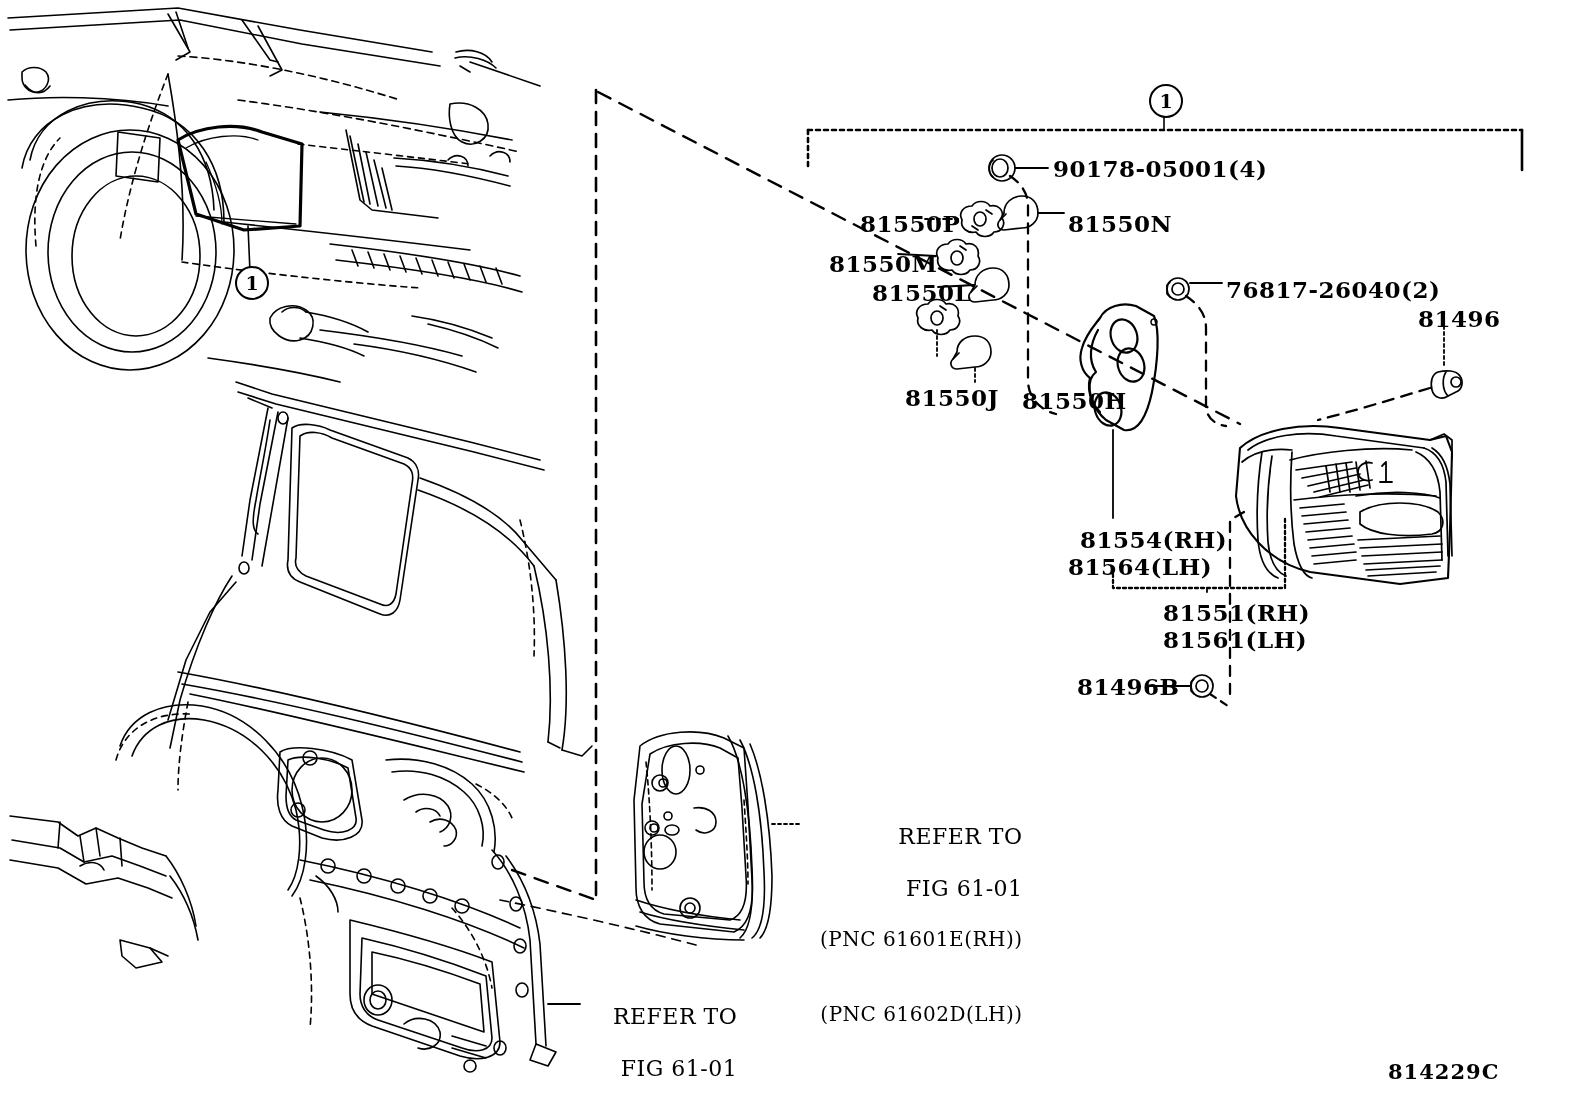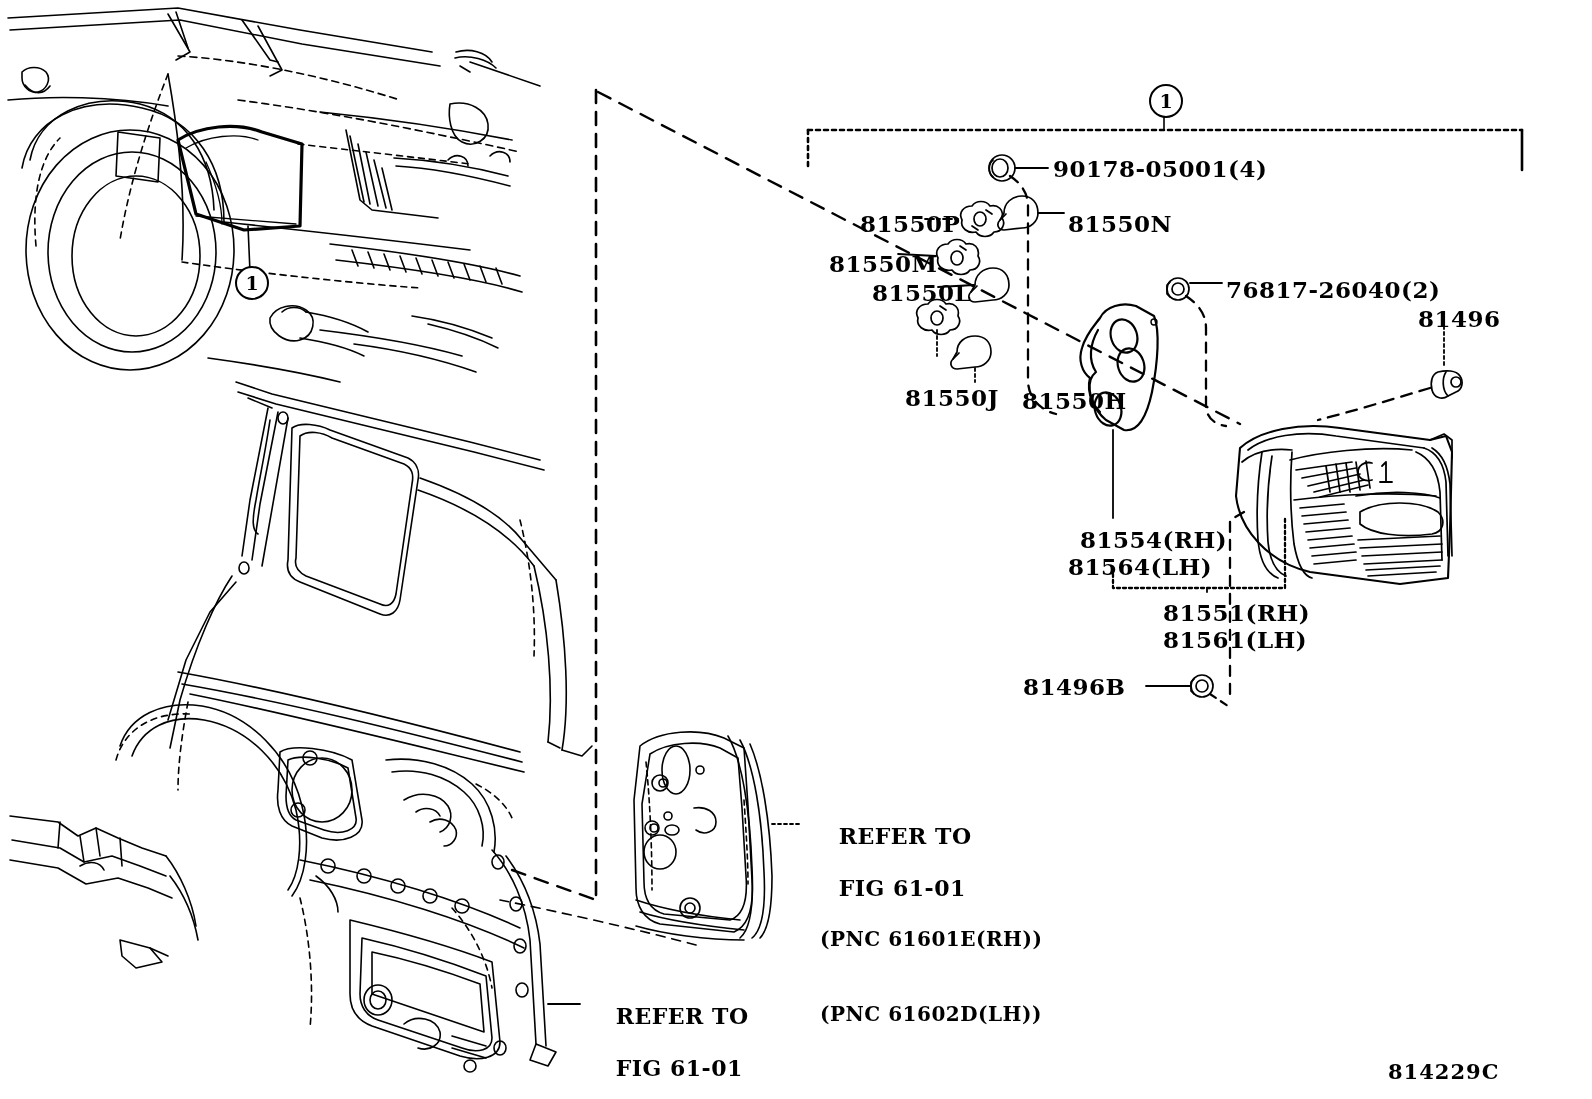--- a/index.html
+++ b/index.html
@@ -3,21 +3,21 @@
 <meta charset="utf-8">
 <style>
   html,body{margin:0;padding:0;background:#ffffff;}
   body{width:1592px;height:1099px;position:relative;overflow:hidden;
        font-family:"DejaVu Serif",serif;color:#000;}
   #stage{position:absolute;inset:0;width:1592px;height:1099px;}
   svg.layer{position:absolute;left:0;top:0;width:1592px;height:1099px;overflow:visible;}
   .lbl{position:absolute;font-family:"DejaVu Serif",serif;font-weight:bold;
        font-size:23px;letter-spacing:0.5px;white-space:pre;line-height:1.15;color:#000000;}
   .lbl.drawno{font-size:21px;font-weight:bold;letter-spacing:1px;}
-  .lbl.refer{font-size:22px;font-weight:bold;line-height:1.18;}
+  .lbl.refer{font-size:22px;font-weight:normal;line-height:1.18;text-align:right;}
   .lbl.refer .sub{font-size:20px;display:block;padding-left:14px;}
   .circnum{position:absolute;width:30px;height:30px;border:2.4px solid #000;
            border-radius:50%;display:flex;align-items:center;justify-content:center;
            font-family:"DejaVu Serif",serif;font-size:19px;font-weight:bold;background:#fff;}
 </style>
 </head>
 <body>
 
 <div id="stage">
 
@@ -441,21 +441,21 @@
   <div class="lbl" style="left:829px;top:251px;">81550M</div>
   <div class="lbl" style="left:1226px;top:277px;">76817-26040(2)</div>
   <div class="lbl" style="left:872px;top:280px;">81550L</div>
   <div class="lbl" style="left:1418px;top:306px;">81496</div>
   <div class="lbl" style="left:905px;top:361px;margin-top:24px;">81550J</div>
   <div class="lbl" style="left:980px;top:388px;margin-left:42px;">81550H</div>
   <div class="lbl" style="left:1068px;top:527px;margin-left:12px;">81554(RH)</div>
   <div class="lbl" style="left:1068px;top:554px;">81564(LH)</div>
   <div class="lbl" style="left:1163px;top:600px;">81551(RH)</div>
   <div class="lbl" style="left:1163px;top:627px;">81561(LH)</div>
-  <div class="lbl" style="left:1023px;top:674px;">81496B</div>
+  <div class="lbl" style="left:1077px;top:674px;">81496B</div>
 
   <div class="lbl refer" style="left:806px;top:798px;">
     <span>REFER TO</span><br>
     <span>FIG 61-01</span>
     <span class="sub">(PNC 61601E(RH))</span>
     <span class="sub">(PNC 61602D(LH))</span>
   </div>
 
   <div class="lbl refer" style="left:583px;top:978px;">
     <span>REFER TO</span><br>

